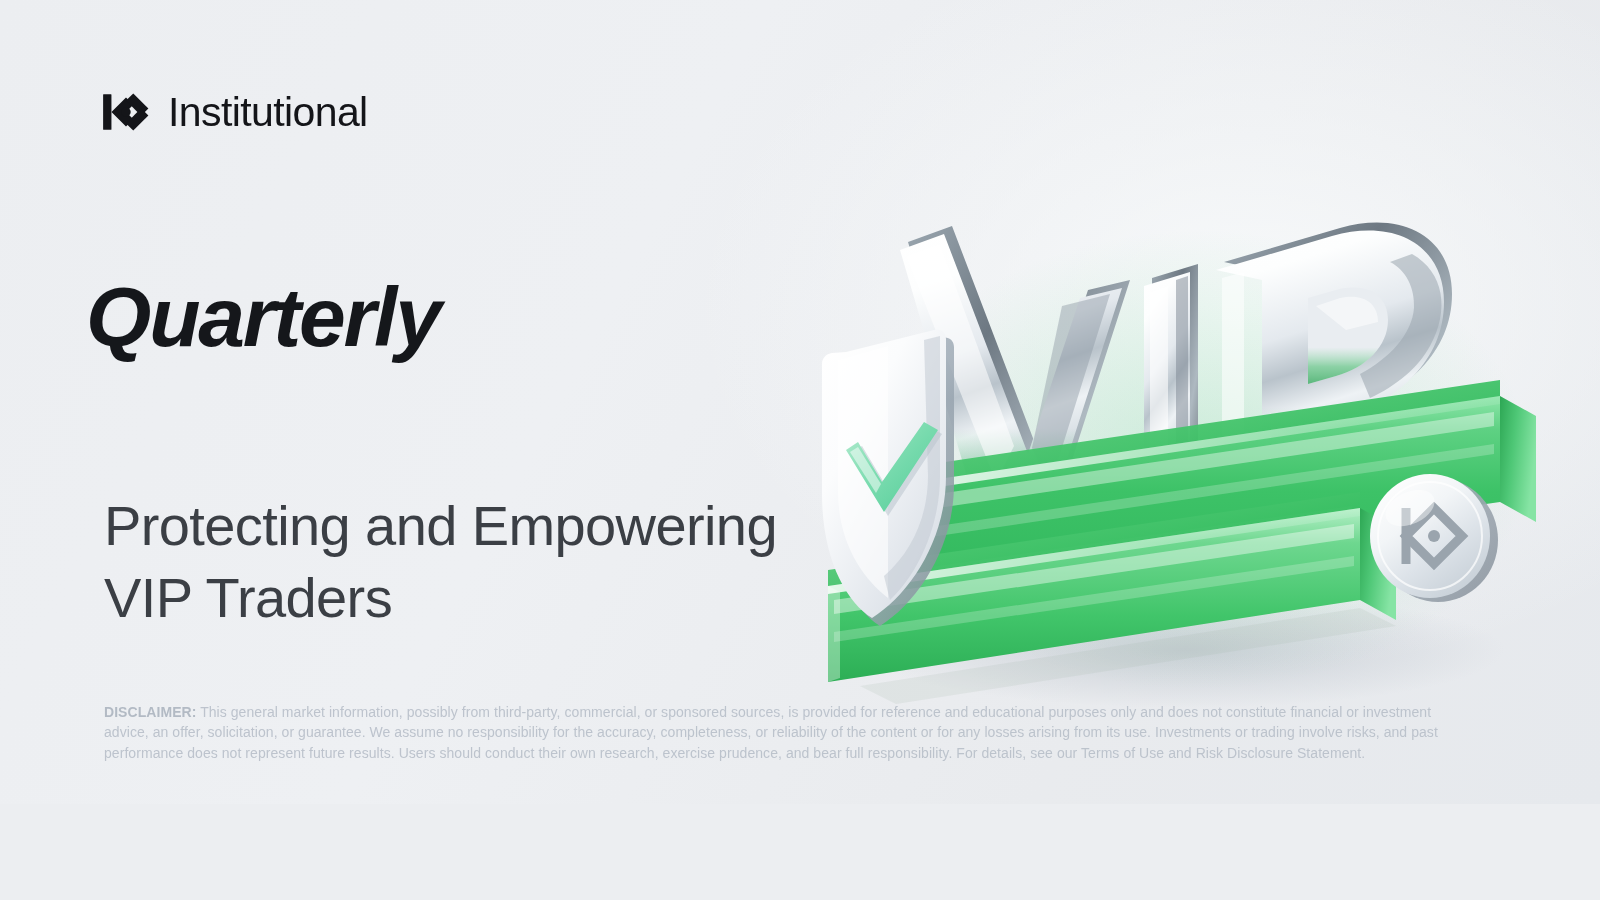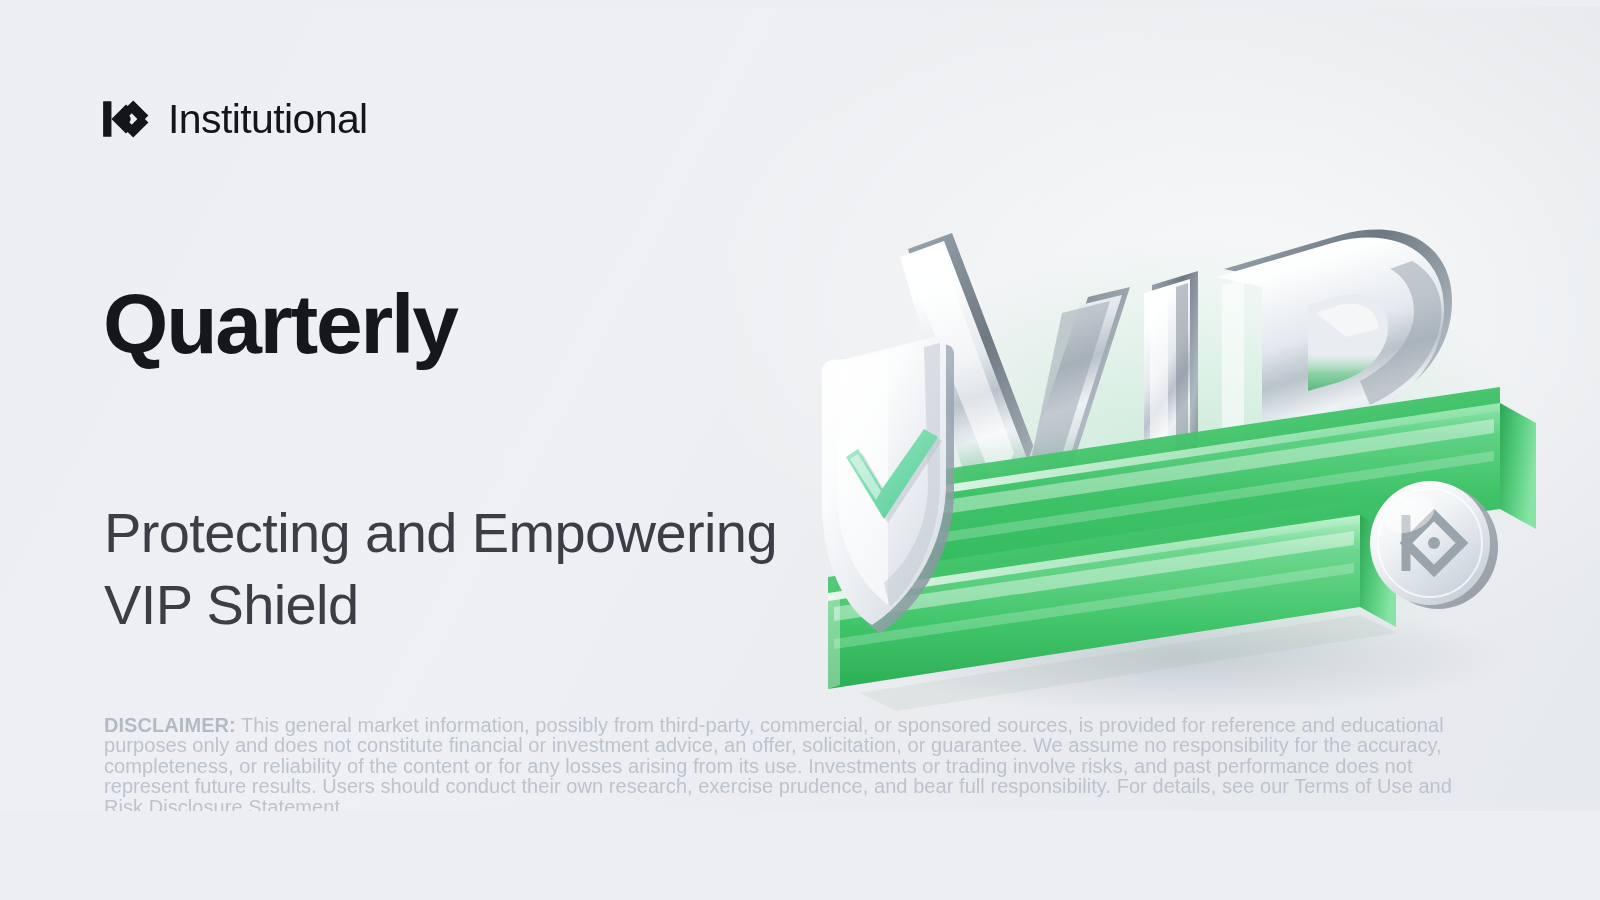--- a/index.html
+++ b/index.html
@@ -13,59 +13,59 @@
   }
 
   #banner {
     position: relative;
     width: 1600px;
     height: 804px;
     background:
       radial-gradient(ellipse 900px 600px at 78% 38%, #f7f9fa 0%, rgba(247,249,250,0) 62%),
       linear-gradient(118deg, #eceef1 0%, #eef0f3 38%, #e9ebee 72%, #e6e9ed 100%);
     overflow: hidden;
-    margin-top: 7px;
   }
 
   
   #brand {
     position: absolute;
     left: 100px; top: 86px;
     display: flex; align-items: center; gap: 16px;
   }
   #brand .mark { width: 52px; height: 52px; display: block; }
   #brand .wordmark {
     font-size: 41px; font-weight: 500; color: #141519;
     letter-spacing: -0.6px; line-height: 1;
   }
 
   
   #headline {
     position: absolute;
-    left: 103px; top: 275px;
+    left: 86px; top: 275px;
     line-height: 1.02;
     letter-spacing: -2.2px;
+    font-style: italic;
   }
   #headline .ln { display: block; font-size: 84px; font-weight: 700; color: #15171b; white-space: nowrap;}
   #headline .accent { color: #26b07f; }
 
   #subhead {
     position: absolute;
     left: 104px; top: 490px;
     font-size: 56px; font-weight: 400; color: #3b3f45;
     line-height: 1.28; letter-spacing: -0.6px;
   }
   #subhead span { display: block; white-space: nowrap; }
 
   
   #disclaimer {
     position: absolute;
     left: 104px; top: 688px;
     width: 1374px;
-    font-size: 20px;
+    font-size: 14px;
     line-height: 20.4px;
     color: #b9c0ca;
     letter-spacing: 0.06px;
     opacity: .92;
   }
   #disclaimer b { color: #aeb6c1; font-weight: 700; }
 
   
   #art {
     position: absolute;
@@ -279,18 +279,18 @@
     </span>
     <span class="wordmark">Institutional</span>
   </div>
 
   <div id="headline">
     <span class="ln">Quarterly</span>
   </div>
 
   <div id="subhead">
     <span>Protecting and Empowering</span>
-    <span>VIP Shield</span>
+    <span>VIP Traders</span>
   </div>
 
   <p id="disclaimer"><b>DISCLAIMER:</b><span> This general market information, possibly from third-party, commercial, or sponsored sources, is provided for reference and educational purposes only and does not constitute financial or investment advice, an offer, solicitation, or guarantee. We assume no responsibility for the accuracy, completeness, or reliability of the content or for any losses arising from its use. Investments or trading involve risks, and past performance does not represent future results. Users should conduct their own research, exercise prudence, and bear full responsibility. For details, see our Terms of Use and Risk Disclosure Statement.</span></p>
 
 </div>
 
 </body></html>

